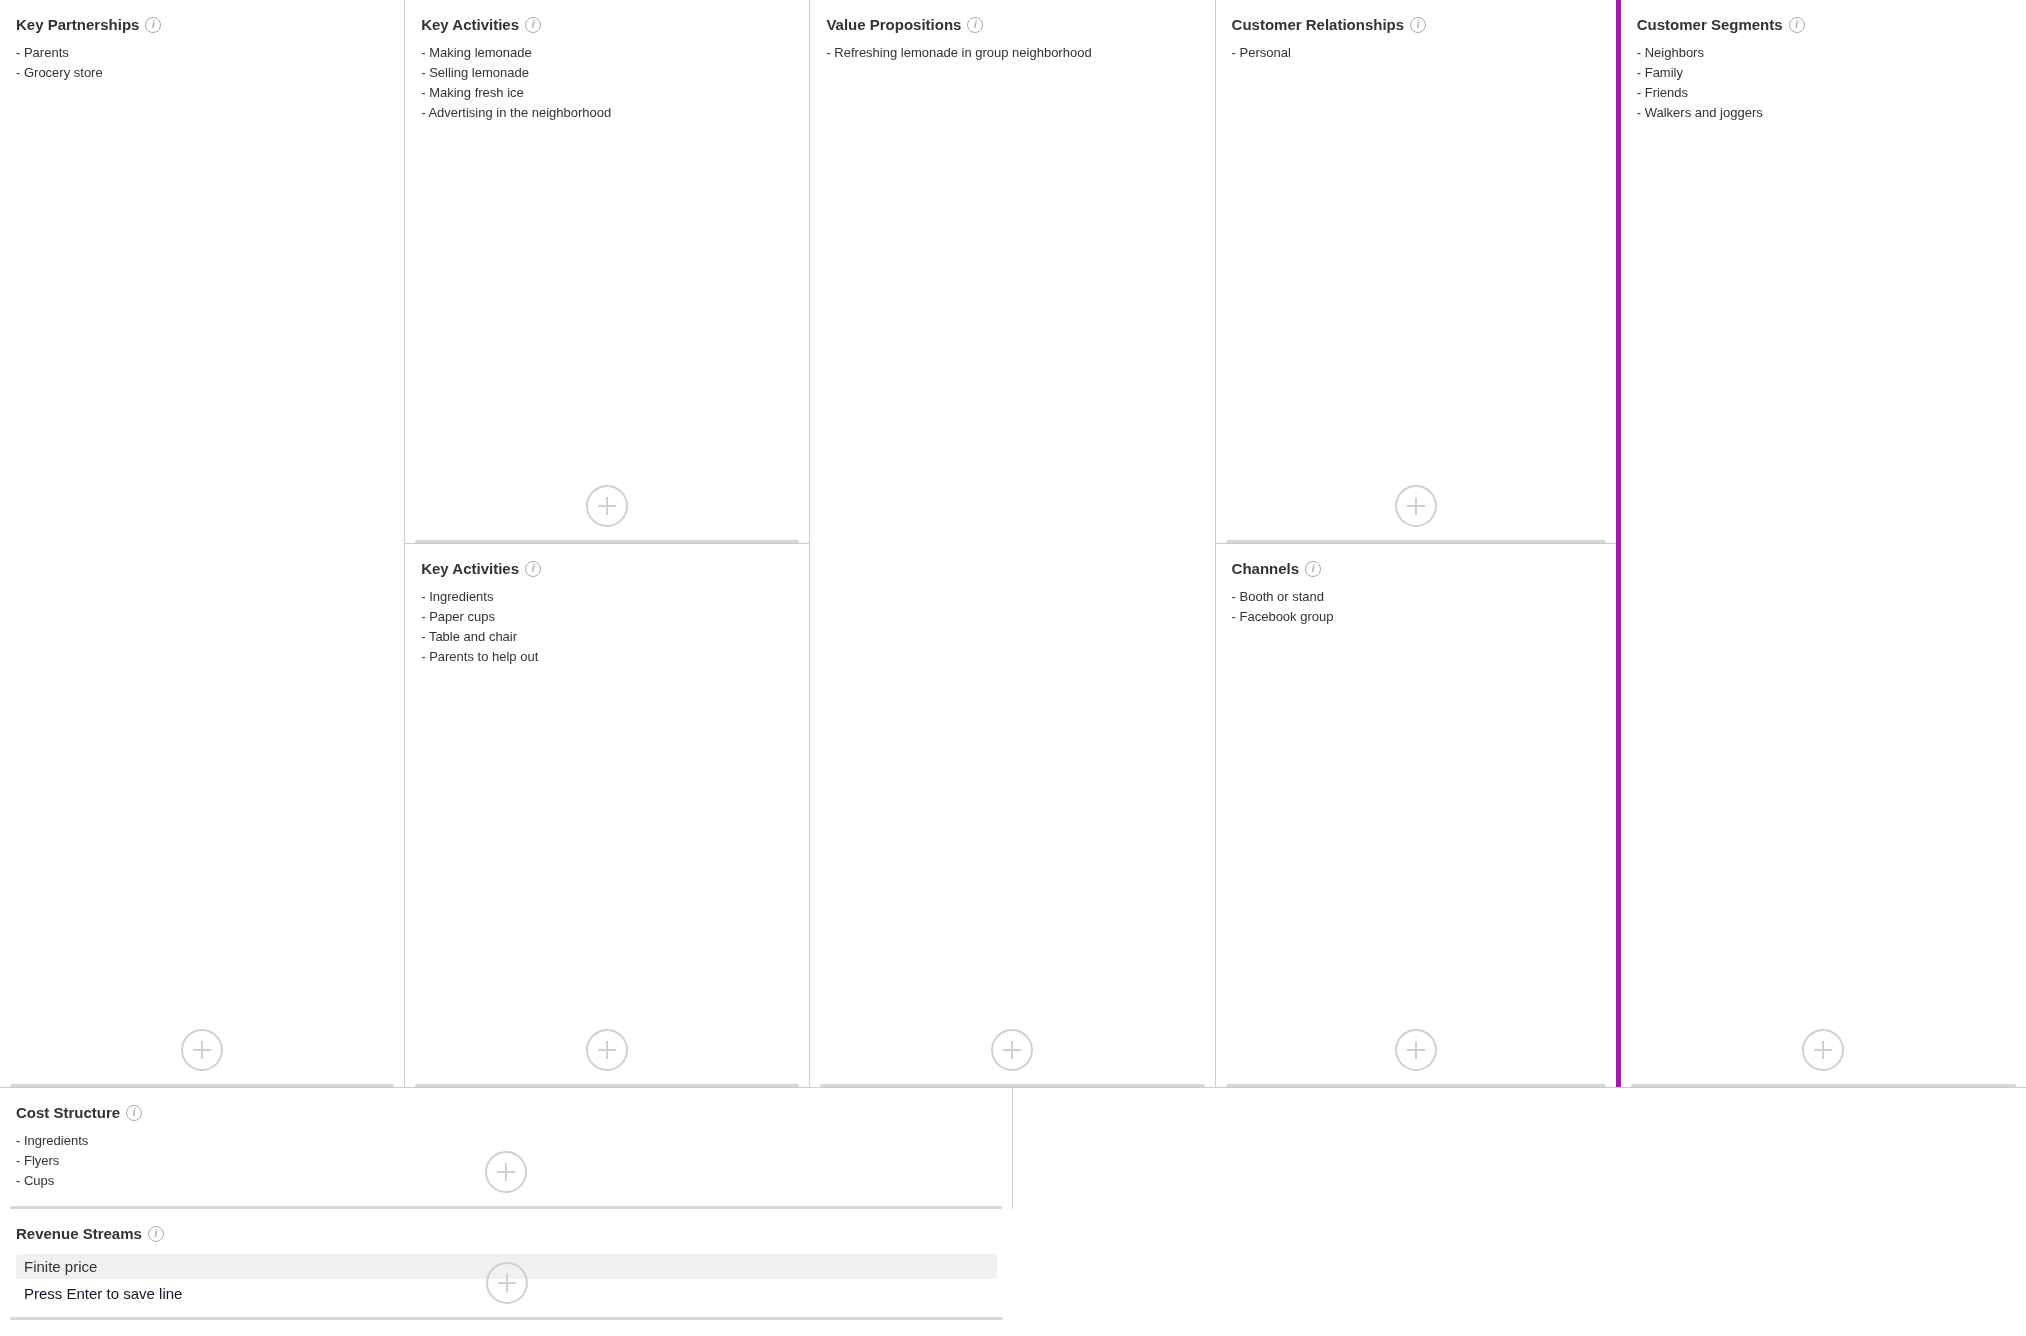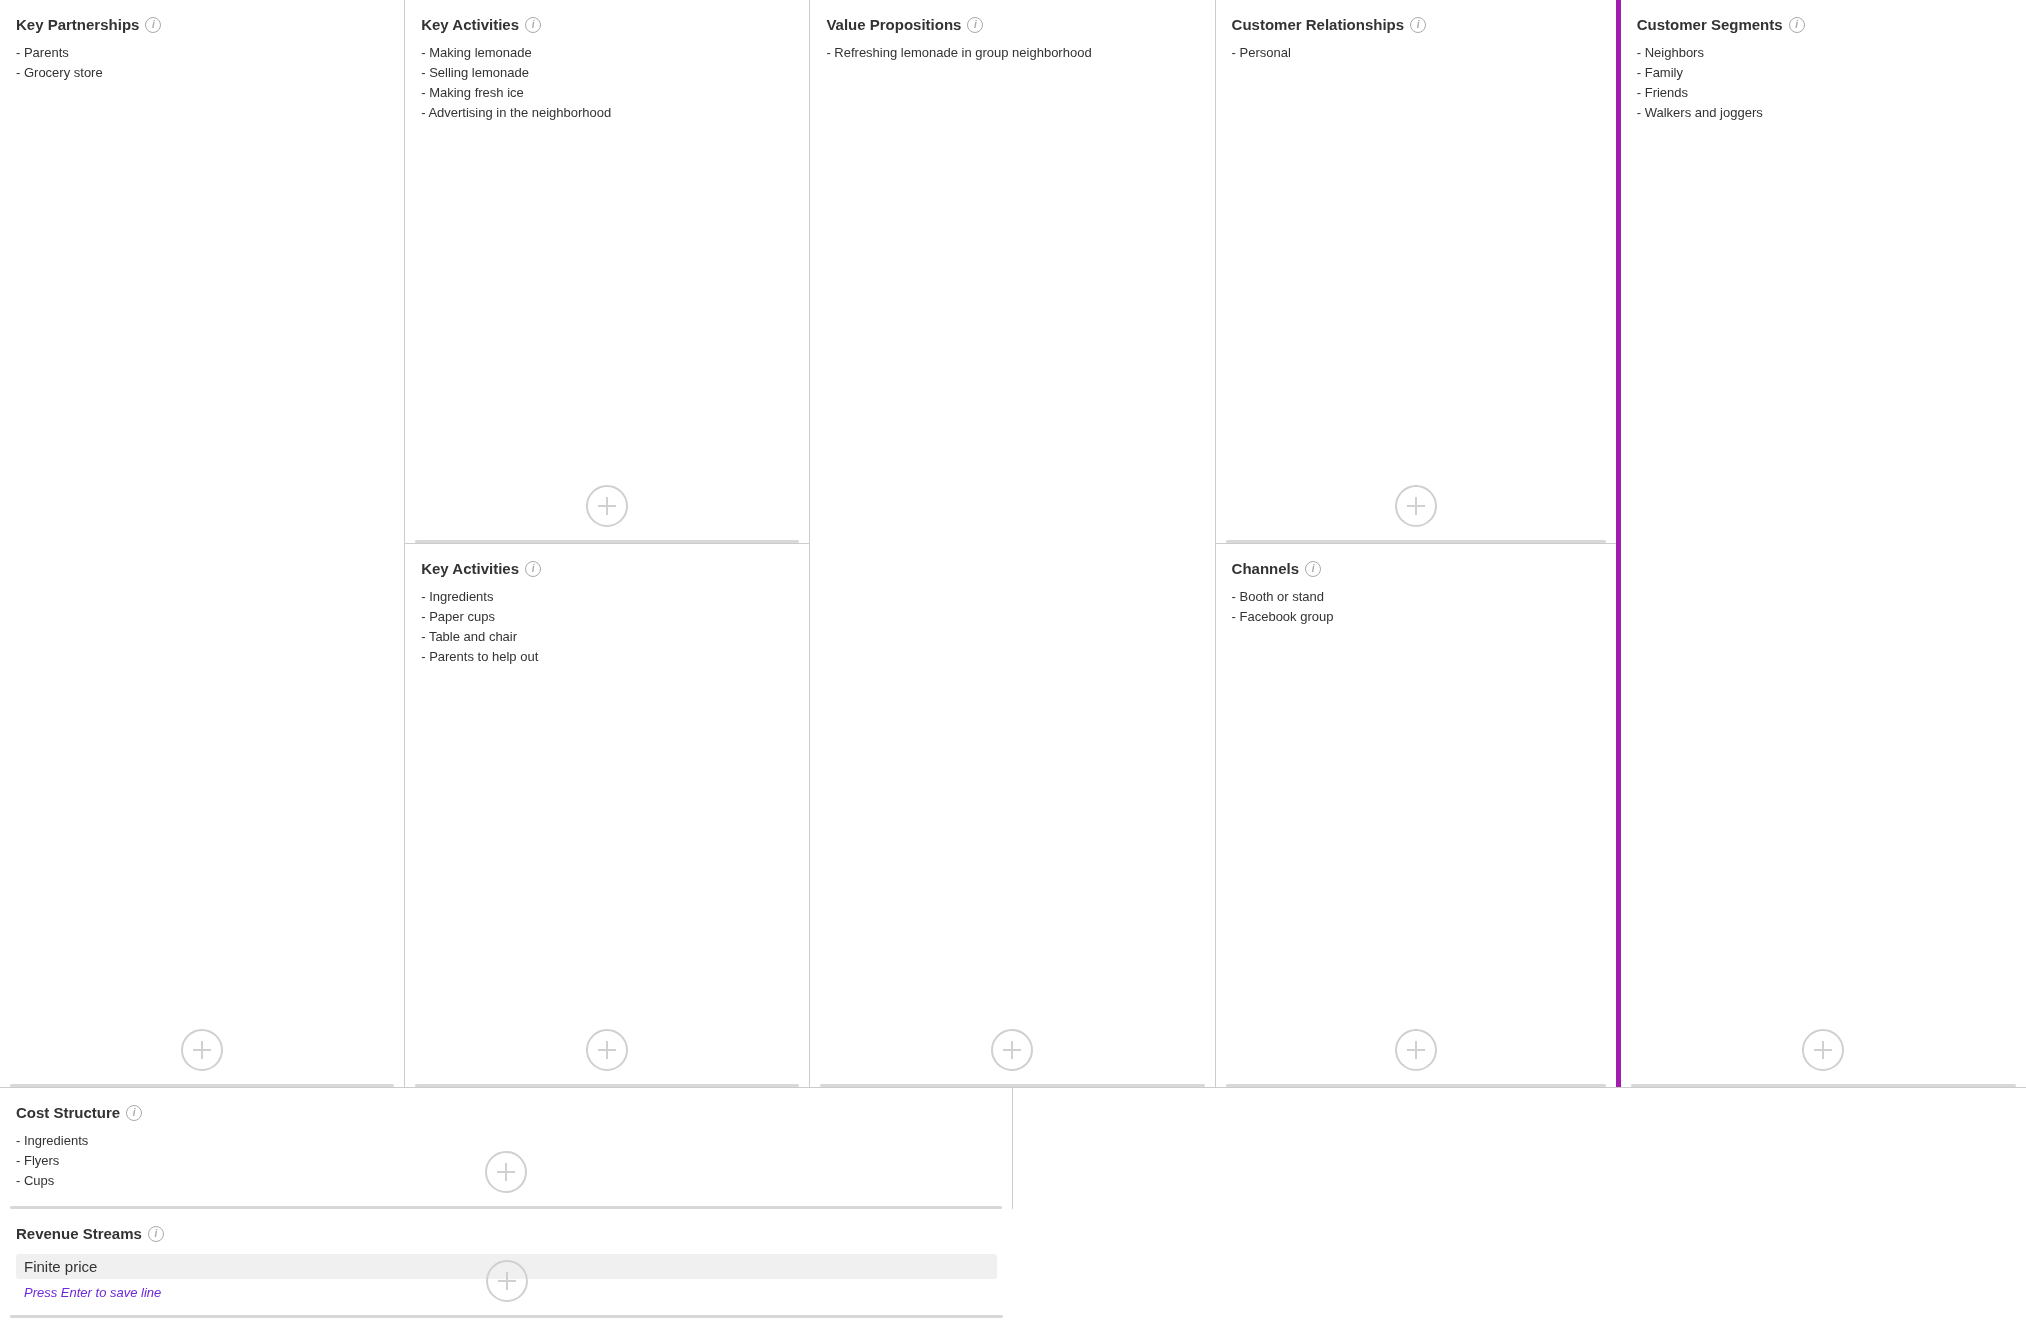--- a/index.html
+++ b/index.html
@@ -205,23 +205,22 @@
 
     .revenue-item-highlight {
       background: #f0f0f0;
       padding: 4px 8px;
       border-radius: 3px;
       margin-bottom: 4px;
       font-size: 15px;
     }
 
     .revenue-placeholder {
-      color: #6d28d9;
-      font-style: italic;
-      font-size: 13px;
+      color: #0f172a;
+      font-size: 15px;
       padding: 2px 8px;
     }
   </style>
 </head>
 <body>
 
 <div class="bmc">
 
   <div class="bmc-top">
 

